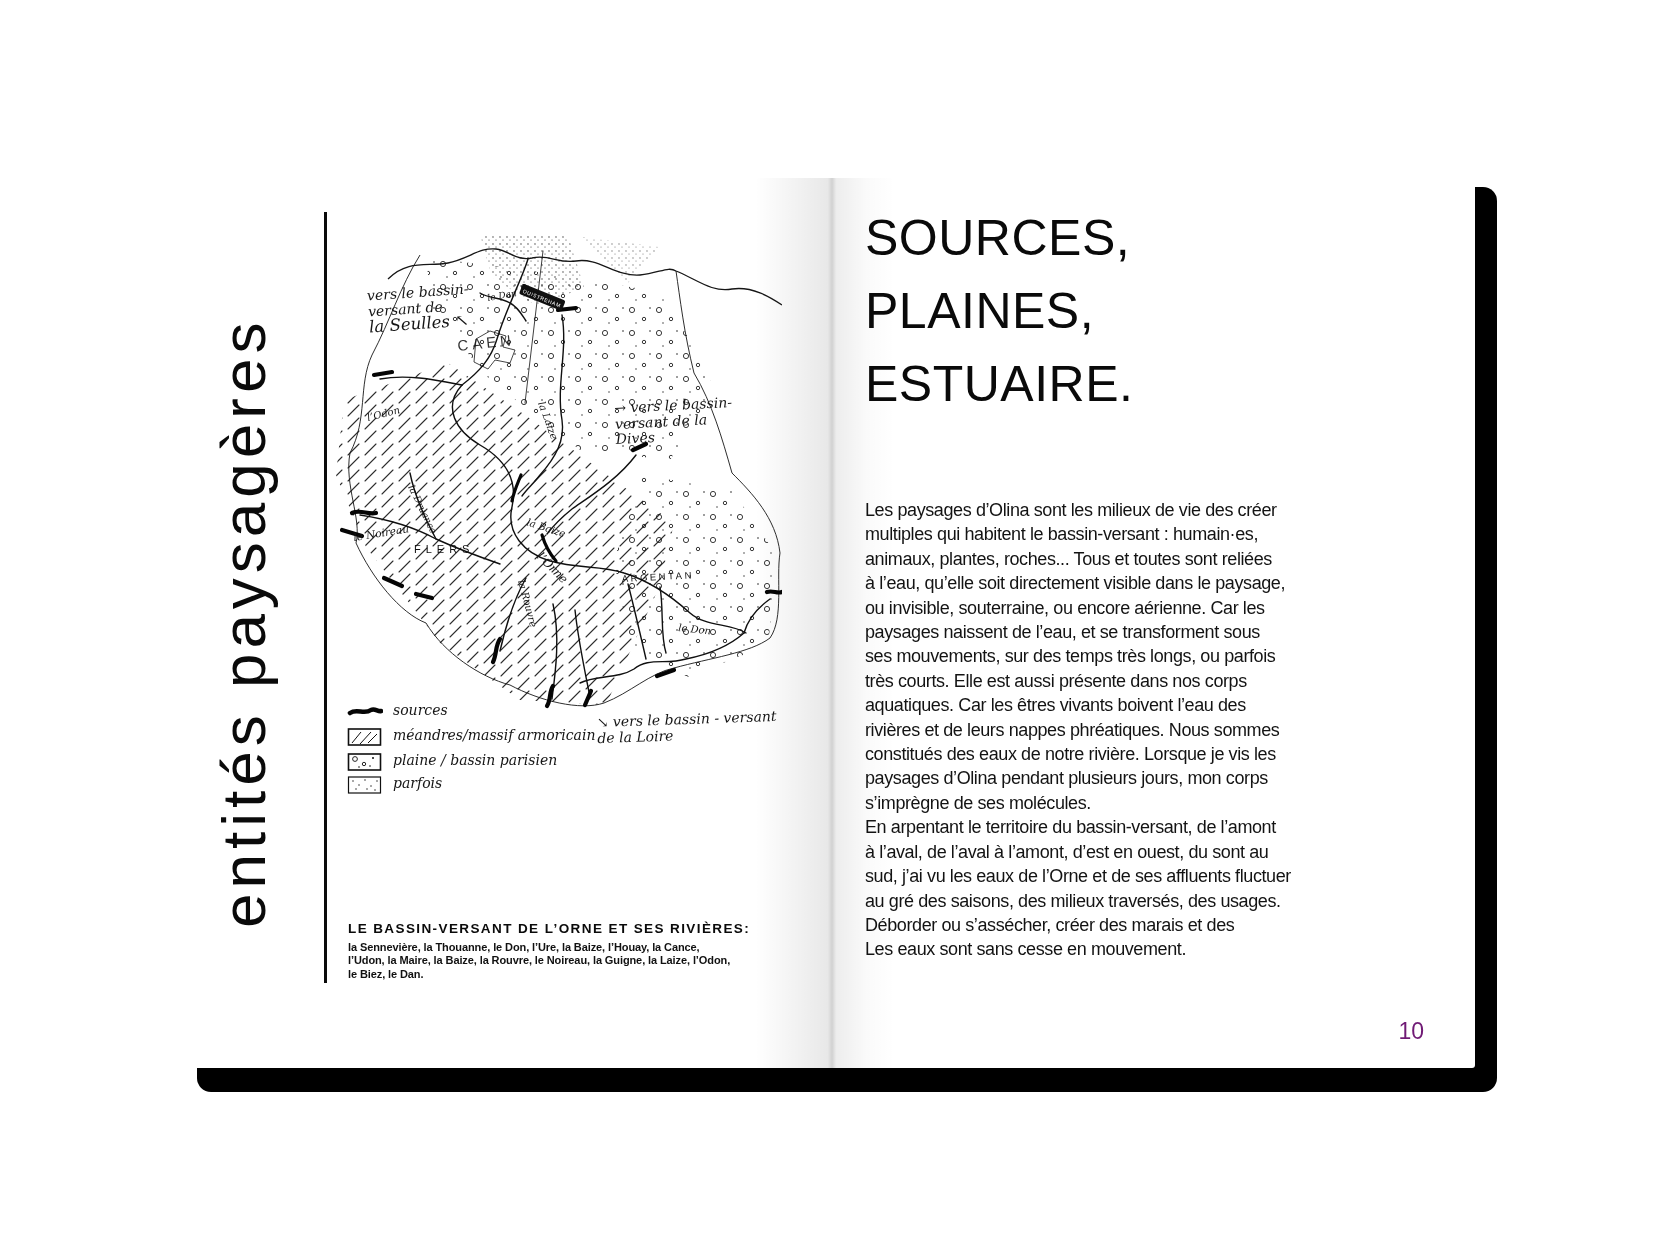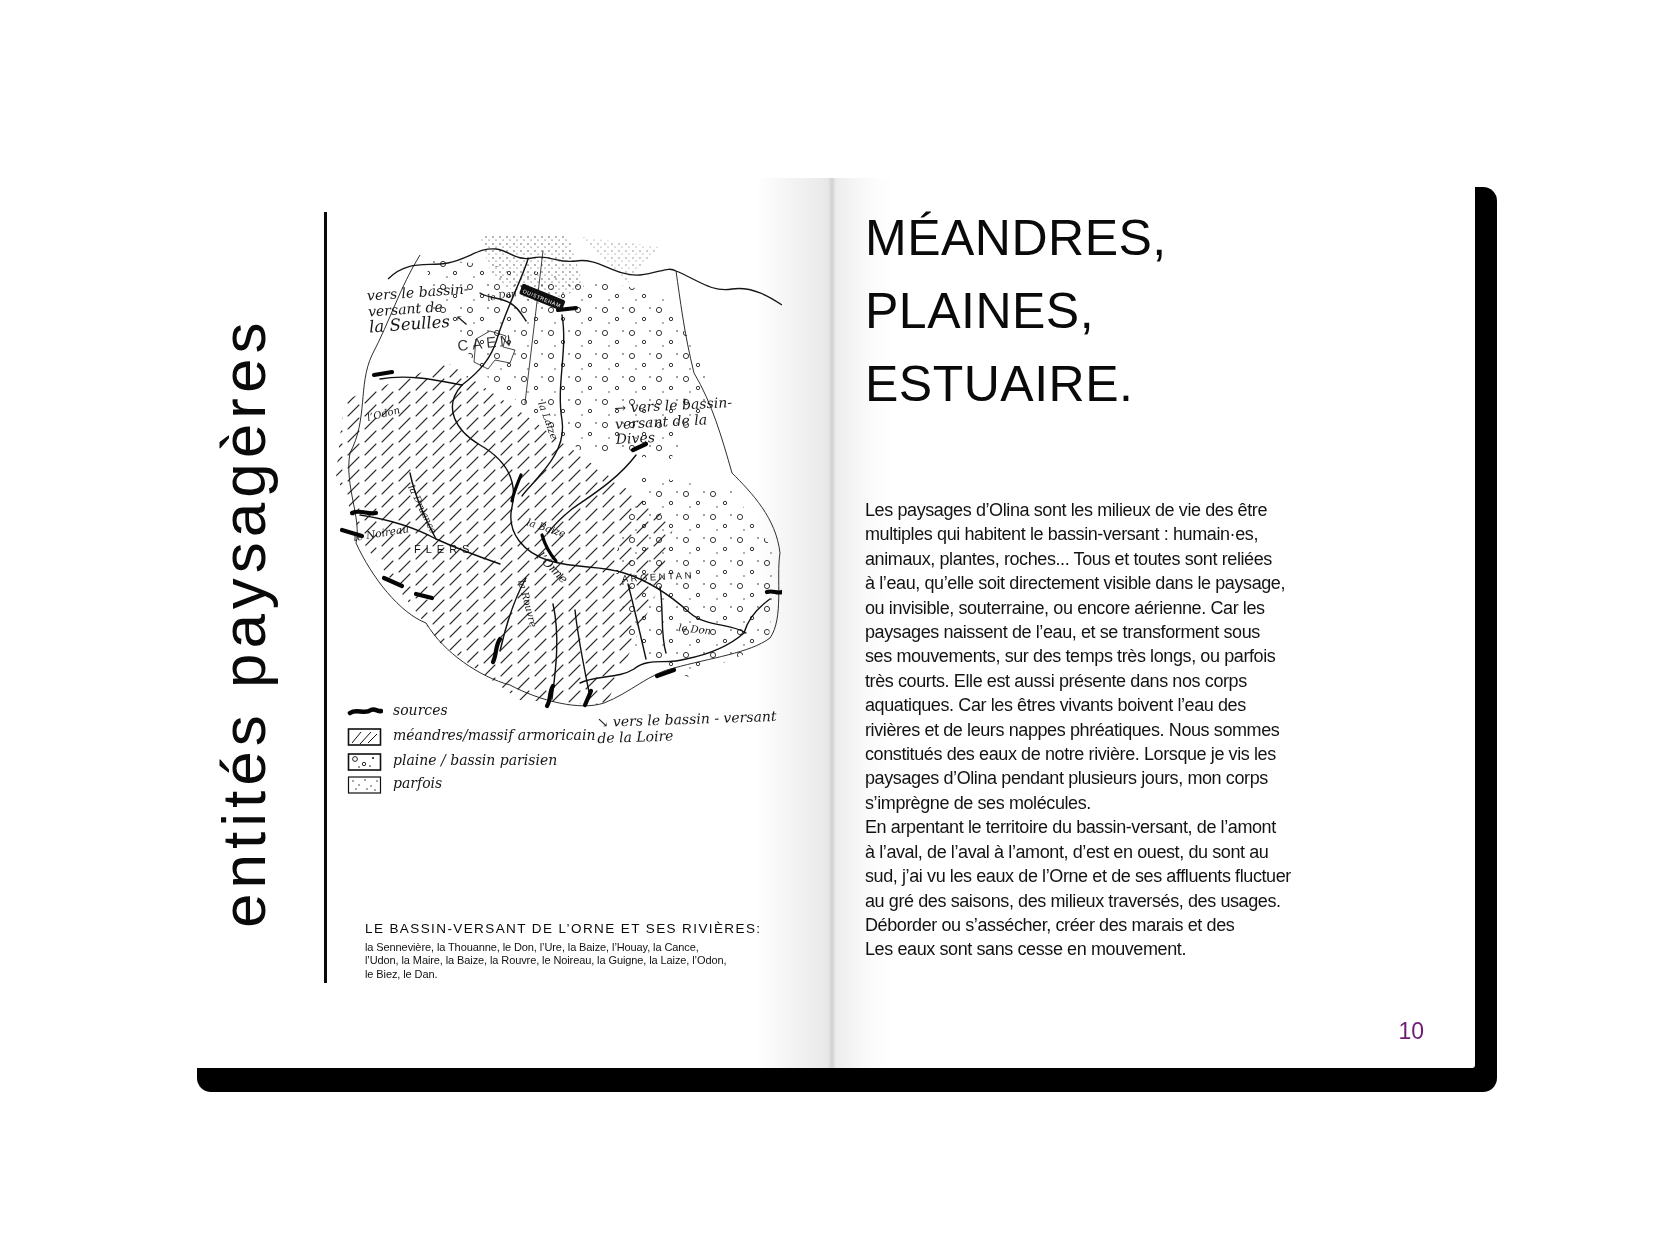--- a/index.html
+++ b/index.html
@@ -23,21 +23,21 @@
   .hand { font-family:"DejaVu Serif", serif; font-style:italic; color:#151515; }
   .anno { position:absolute; font-size:14px; line-height:15.5px; white-space:nowrap; }
   .anno-seulles { left:182px; top:107px; transform:rotate(-4deg); }
   .anno-seulles .big { font-size:16.5px; }
   .anno-dives { left:429px; top:220px; transform:rotate(-3deg); }
   .anno-loire { left:411px; top:534px; transform:rotate(-2deg); }
   .legend { position:absolute; left:161px; top:524px; width:250px; }
   .legend-row { position:absolute; left:0; display:flex; }
   .legend-sym { width:36px; height:20px; flex:0 0 36px; margin-right:10px; }
   .legend-label { font-size:14px; white-space:nowrap; }
-  .caption { position:absolute; left:179px; top:743px; width:480px; }
+  .caption { position:absolute; left:162px; top:743px; width:480px;font-weight:bold; }
   .caption-title { font-size:13.5px; letter-spacing:1.4px; color:#0a0a0a; white-space:nowrap; margin-bottom:5px; }
   .caption-line { font-size:11px; line-height:13.4px; letter-spacing:-0.1px; white-space:nowrap; }
   
   .big-title { position:absolute; left:679px; top:24px; }
   .big-title .t-line { font-size:50px; line-height:73px; letter-spacing:0.5px; color:#0a0a0a; white-space:nowrap; }
   .body-block { position:absolute; left:679px; top:320px; }
   .body-line { font-size:18px; line-height:24.4px; letter-spacing:-0.4px; color:#131313; white-space:nowrap; }
   .pagenum { position:absolute; left:1192px; top:840px; width:46px; text-align:right; font-size:23px; color:#701a75; }
   svg text { font-family:"Liberation Sans", sans-serif; }
   svg text.rl { font-family:"DejaVu Serif", serif; font-style:italic; fill:#141414; }
@@ -202,27 +202,27 @@
     </div>
 
     <div class="caption">
       <div class="caption-title">LE BASSIN-VERSANT DE L’ORNE ET SES RIVIÈRES:</div>
       <div class="caption-line">la Sennevière, la Thouanne, le Don, l’Ure, la Baize, l’Houay, la Cance,</div>
       <div class="caption-line">l’Udon, la Maire, la Baize, la Rouvre, le Noireau, la Guigne, la Laize, l’Odon,</div>
       <div class="caption-line">le Biez, le Dan.</div>
     </div>
 
     <div class="big-title">
-      <div class="t-line">MÉANDRES,</div>
+      <div class="t-line">SOURCES,</div>
       <div class="t-line">PLAINES,</div>
       <div class="t-line">ESTUAIRE.</div>
     </div>
 
     <div class="body-block">
-      <div class="body-line">Les paysages d’Olina sont les milieux de vie des être</div>
+      <div class="body-line">Les paysages d’Olina sont les milieux de vie des créer</div>
       <div class="body-line">multiples qui habitent le bassin-versant : humain·es,</div>
       <div class="body-line">animaux, plantes, roches... Tous et toutes sont reliées</div>
       <div class="body-line">à l’eau, qu’elle soit directement visible dans le paysage,</div>
       <div class="body-line">ou invisible, souterraine, ou encore aérienne. Car les</div>
       <div class="body-line">paysages naissent de l’eau, et se transforment sous</div>
       <div class="body-line">ses mouvements, sur des temps très longs, ou parfois</div>
       <div class="body-line">très courts. Elle est aussi présente dans nos corps</div>
       <div class="body-line">aquatiques. Car les êtres vivants boivent l’eau des</div>
       <div class="body-line">rivières et de leurs nappes phréatiques. Nous sommes</div>
       <div class="body-line">constitués des eaux de notre rivière. Lorsque je vis les</div>

